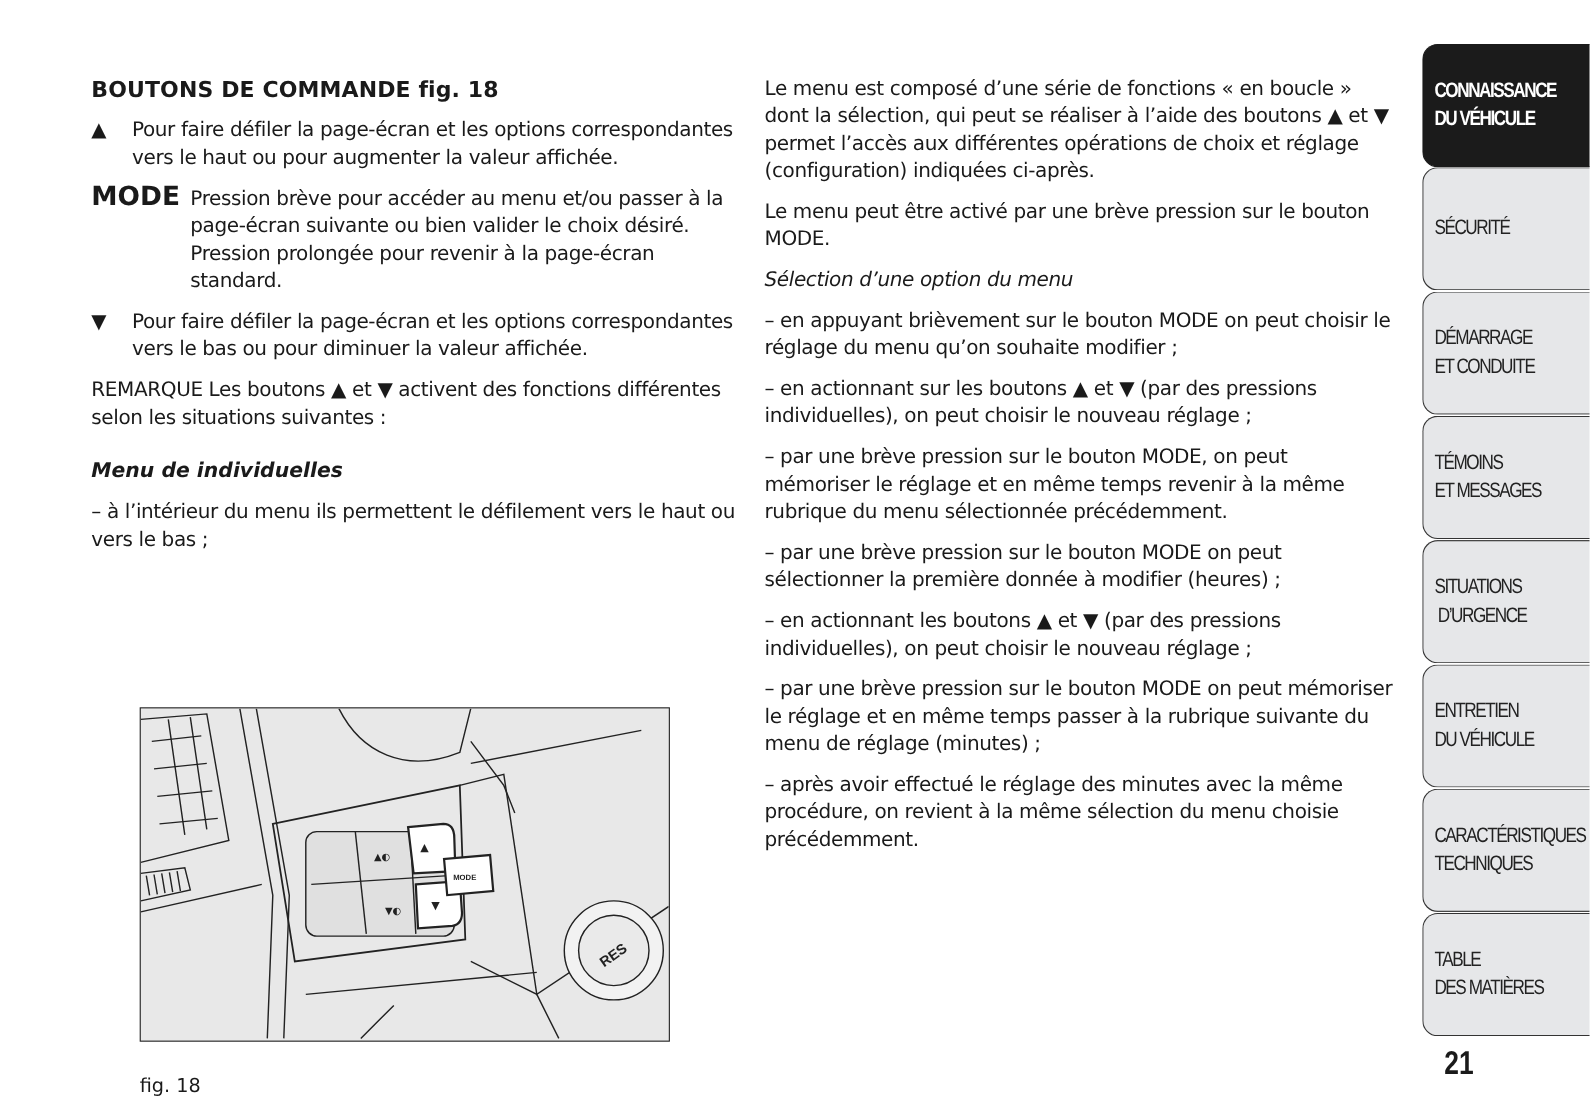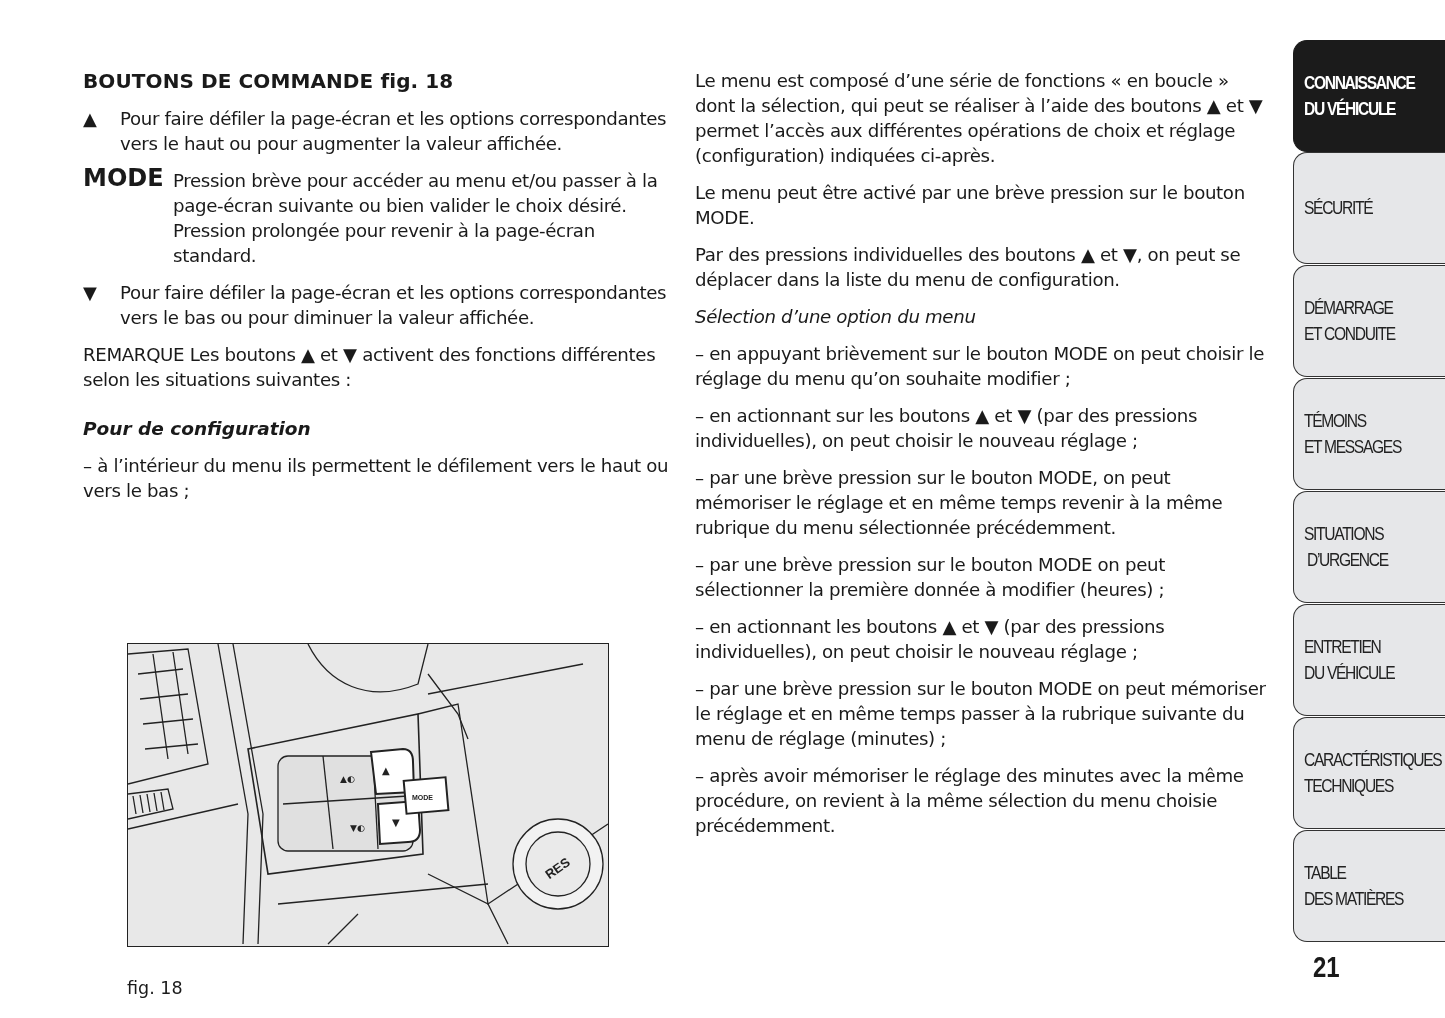--- a/index.html
+++ b/index.html
@@ -55,21 +55,21 @@
   <div class="item mode">
     <span class="bullet">MODE</span>
     <span>Pression brève pour accéder au menu et/ou passer à la page-écran suivante ou bien valider le choix désiré. Pression prolongée pour revenir à la page-écran standard.</span>
   </div>
   <div class="item">
     <span class="bullet">▼</span>
     <span>Pour faire défiler la page-écran et les options correspondantes vers le bas ou pour diminuer la valeur affichée.</span>
   </div>
 
   <p>REMARQUE Les boutons ▲ et ▼ activent des fonctions différentes selon les situations suivantes :</p>
-  <div class="sub-it-bold">Pour de configuration</div>
+  <div class="sub-it-bold">Menu de individuelles</div>
   <p>– à l’intérieur du menu ils permettent le défilement vers le haut ou vers le bas ;</p>
 </div>
 
 <div class="figure">
   <svg width="480" height="302" viewBox="0 0 480 302">
     <g fill="none" stroke="#222" stroke-width="1.3">
 
       <path d="M0 10 L60 5 L80 120 L0 140"></path>
       <path d="M10 30 L55 25 M12 55 L60 50 M15 80 L65 75 M17 105 L70 100"></path>
       <path d="M25 10 L40 115 M45 8 L60 110"></path>
@@ -109,29 +109,28 @@
       <circle cx="430" cy="220" r="32" fill="#eaeaea"></circle>
     </g>
     <text x="415" y="228" font-size="13" font-weight="bold" fill="#222" font-family="Liberation Sans, sans-serif" transform="rotate(-35 430 222)">RES</text>
   </svg>
 </div>
 <div class="fig-caption">fig. 18</div>
 
 <div class="col col-right">
   <p>Le menu est composé d’une série de fonctions « en boucle » dont la sélection, qui peut se réaliser à l’aide des boutons ▲ et ▼ permet l’accès aux différentes opérations de choix et réglage (configuration) indiquées ci-après.</p>
   <p>Le menu peut être activé par une brève pression sur le bouton MODE.</p>
-  <p>Par des pressions individuelles des boutons ▲ et ▼, on peut se déplacer dans la liste du menu de configuration.</p>
   <p class="it">Sélection d’une option du menu</p>
   <p>– en appuyant brièvement sur le bouton MODE on peut choisir le réglage du menu qu’on souhaite modifier ;</p>
   <p>– en actionnant sur les boutons ▲ et ▼ (par des pressions individuelles), on peut choisir le nouveau réglage ;</p>
   <p>– par une brève pression sur le bouton MODE, on peut mémoriser le réglage et en même temps revenir à la même rubrique du menu sélectionnée précédemment.</p>
   <p>– par une brève pression sur le bouton MODE on peut sélectionner la première donnée à modifier (heures) ;</p>
   <p>– en actionnant les boutons ▲ et ▼ (par des pressions individuelles), on peut choisir le nouveau réglage ;</p>
   <p>– par une brève pression sur le bouton MODE on peut mémoriser le réglage et en même temps passer à la rubrique suivante du menu de réglage (minutes) ;</p>
-  <p>– après avoir mémoriser le réglage des minutes avec la même procédure, on revient à la même sélection du menu choisie précédemment.</p>
+  <p>– après avoir effectué le réglage des minutes avec la même procédure, on revient à la même sélection du menu choisie précédemment.</p>
 </div>
 
 <nav class="tabs">
   <div class="tab active" style="top:0px">
       <span>CONNAISSANCE
 DU VÉHICULE</span>
     </div>
   <div class="tab" style="top:112px">
       <span>SÉCURITÉ</span>
     </div>

